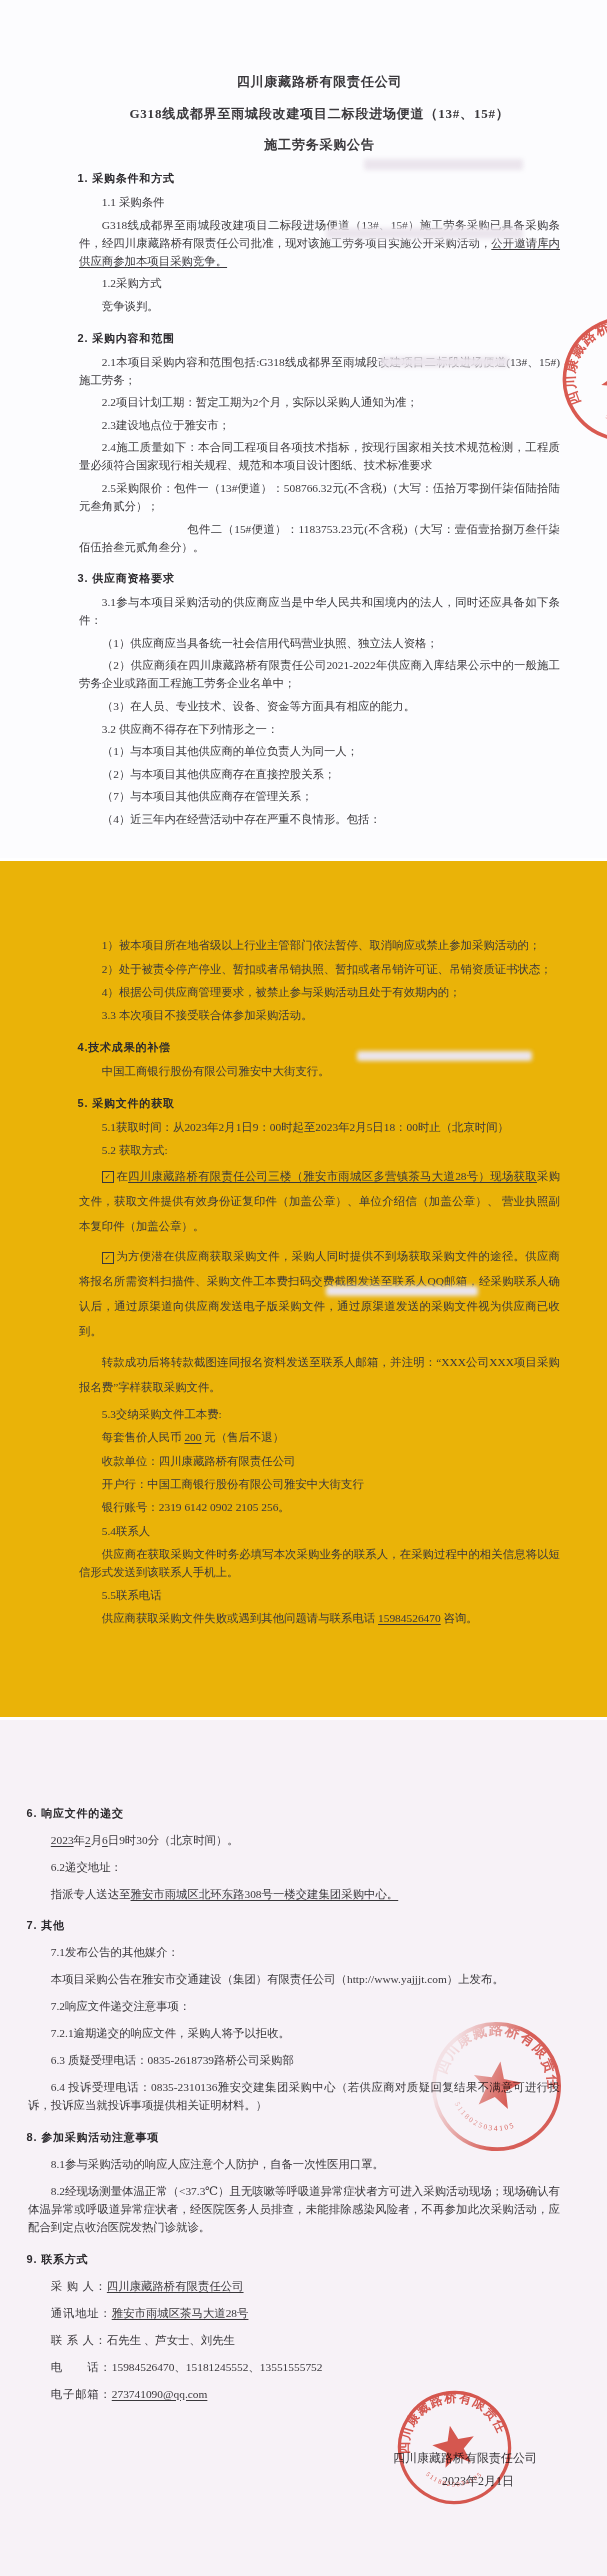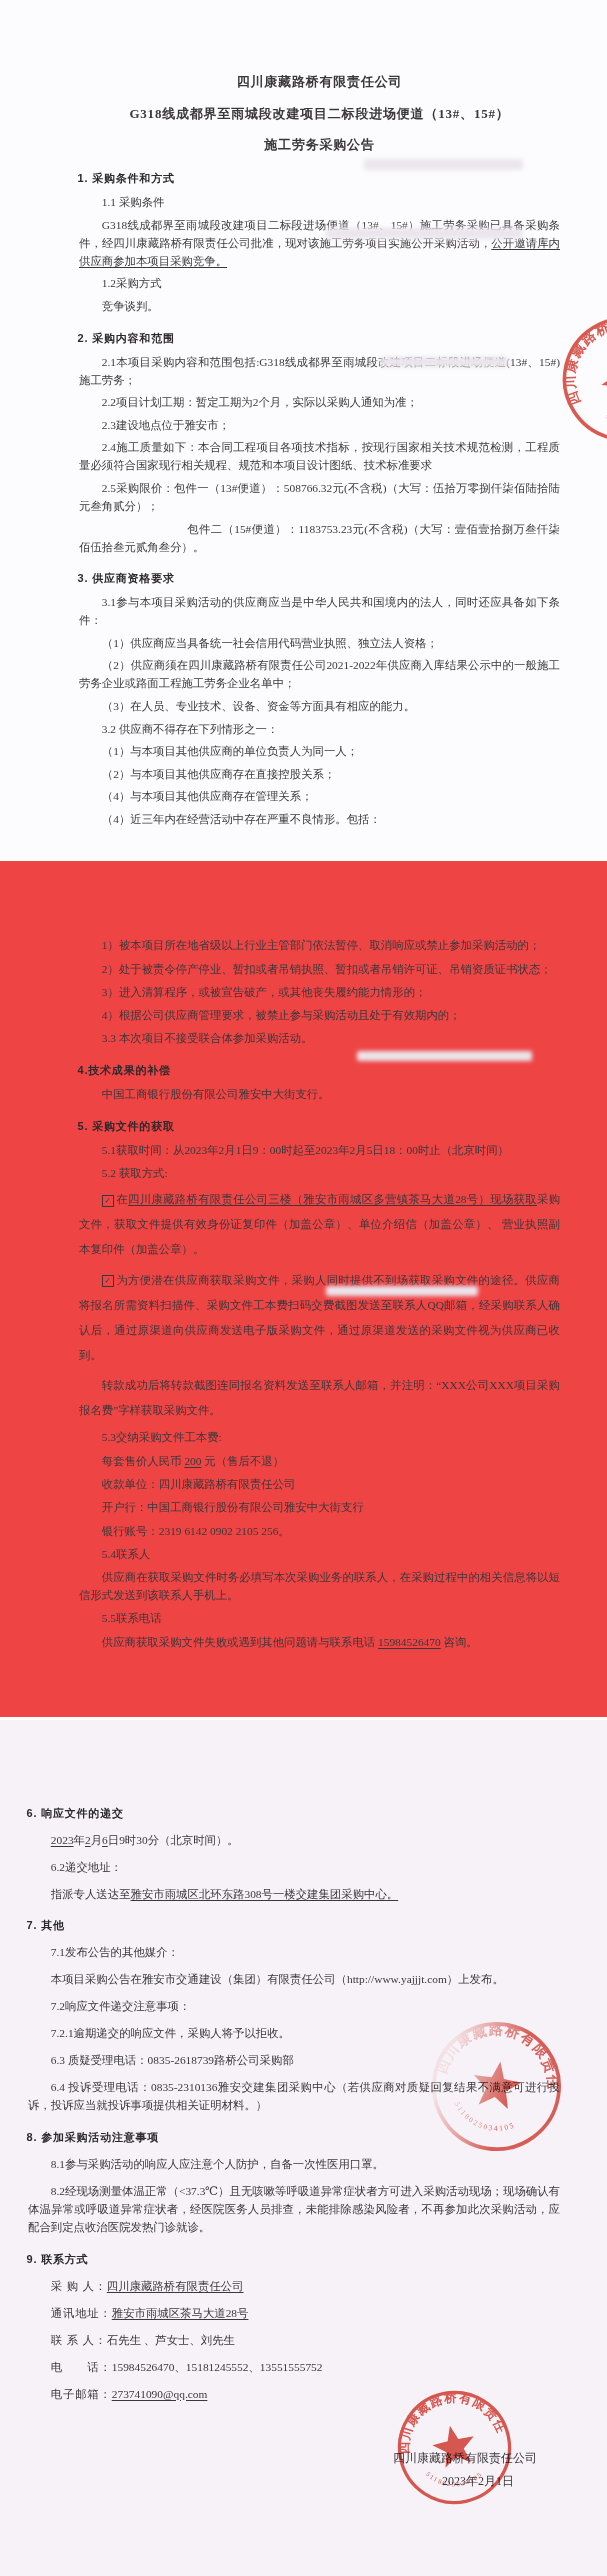--- a/index.html
+++ b/index.html
@@ -11,21 +11,21 @@
     -webkit-font-smoothing:antialiased;
   }
   .pg{
     position:relative;
     box-sizing:border-box;
     overflow:hidden;
     padding-left:79px;
     padding-right:47px;
   }
   #pg1{height:858px;background:#fcfcfe;margin-bottom:3px;}
-  #pg2{height:856px;background:#ef4444;margin-bottom:3px;}
+  #pg2{height:856px;background:#eab308;margin-bottom:3px;}
   #pg3{height:856px;background:#f7f2f7;padding-left:28px;}
 
   .titles{padding-top:74px;text-align:center;font-weight:bold;}
   .t{font-size:13px;line-height:16.7px;margin:0 0 15px 0;letter-spacing:0.8px;}
 
   h2.sec{
     font-family:"Liberation Sans","DejaVu Sans",sans-serif;
     font-size:11px;font-weight:bold;color:#2c2a2e;
     margin:13.7px 0 6px -1.5px;letter-spacing:0.8px;line-height:18px;
   }
@@ -92,42 +92,41 @@
   <p class="ip">包件二（15#便道）：1183753.23元(不含税)（大写：壹佰壹拾捌万叁仟柒佰伍拾叁元贰角叁分）。</p>
 
   <h2 class="sec">3. 供应商资格要求</h2>
   <p class="i2">3.1参与本项目采购活动的供应商应当是中华人民共和国境内的法人，同时还应具备如下条件：</p>
   <p class="i2">（1）供应商应当具备统一社会信用代码营业执照、独立法人资格；</p>
   <p class="i2">（2）供应商须在四川康藏路桥有限责任公司2021-2022年供应商入库结果公示中的一般施工劳务企业或路面工程施工劳务企业名单中；</p>
   <p class="i2">（3）在人员、专业技术、设备、资金等方面具有相应的能力。</p>
   <p class="i2">3.2 供应商不得存在下列情形之一：</p>
   <p class="i2">（1）与本项目其他供应商的单位负责人为同一人；</p>
   <p class="i2">（2）与本项目其他供应商存在直接控股关系；</p>
-  <p class="i2">（4）与本项目其他供应商存在管理关系；</p>
+  <p class="i2">（7）与本项目其他供应商存在管理关系；</p>
   <p class="i2">（4）近三年内在经营活动中存在严重不良情形。包括：</p>
 
   <svg id="stamp1" class="stamp" width="144" height="144" viewBox="0 0 200 200">
     <defs>
       <path id="arcTa" d="M30,100 A70,70 0 1 1 170,100"></path>
       <path id="arcBa" d="M44,124 A62,62 0 0 0 156,124"></path>
     </defs>
     <circle class="ring" cx="100" cy="100" r="84" stroke-width="5"></circle>
     <polygon class="star" points="100,66 108.3,88.6 132.3,89.5 113.5,104.4 119.9,127.5 100,114.2 80.1,127.5 86.5,104.4 67.7,89.5 91.7,88.6"></polygon>
     <text class="arcname"><textPath href="#arcTa" startOffset="2%">四川康藏路桥有限责任公司</textPath></text>
     <text class="arcnum"><textPath href="#arcBa" startOffset="6%">5118025034105</textPath></text>
   </svg>
 </div>
 
 <div class="pg" id="pg2" style="padding-top:70px;">
   <div class="ghost" style="left:357px;top:190px;width:175px;height:10px;"></div>
   <div class="ghost" style="left:326px;top:425px;width:152px;height:10px;"></div>
 
   <p class="i2">1）被本项目所在地省级以上行业主管部门依法暂停、取消响应或禁止参加采购活动的；</p>
   <p class="i2">2）处于被责令停产停业、暂扣或者吊销执照、暂扣或者吊销许可证、吊销资质证书状态；</p>
-  <p class="i2">3）进入清算程序，或被宣告破产，或其他丧失履约能力情形的；</p>
   <p class="i2">4）根据公司供应商管理要求，被禁止参与采购活动且处于有效期内的；</p>
   <p class="i2">3.3 本次项目不接受联合体参加采购活动。</p>
 
   <h2 class="sec">4.技术成果的补偿</h2>
   <p class="i2">中国工商银行股份有限公司雅安中大街支行。</p>
 
   <h2 class="sec">5. 采购文件的获取</h2>
   <p class="i2">5.1获取时间：从2023年2月1日9：00时起至2023年2月5日18：00时止（北京时间）</p>
   <p class="i2">5.2 获取方式:</p>
   <p class="i2 lsp"><span class="cbx">✓</span><span>在</span><span class="u">四川康藏路桥有限责任公司三楼（雅安市雨城区多营镇茶马大道28号）现场获取</span><span>采购文件，获取文件提供有效身份证复印件（加盖公章）、单位介绍信（加盖公章）、 营业执照副本复印件（加盖公章）。</span></p>

